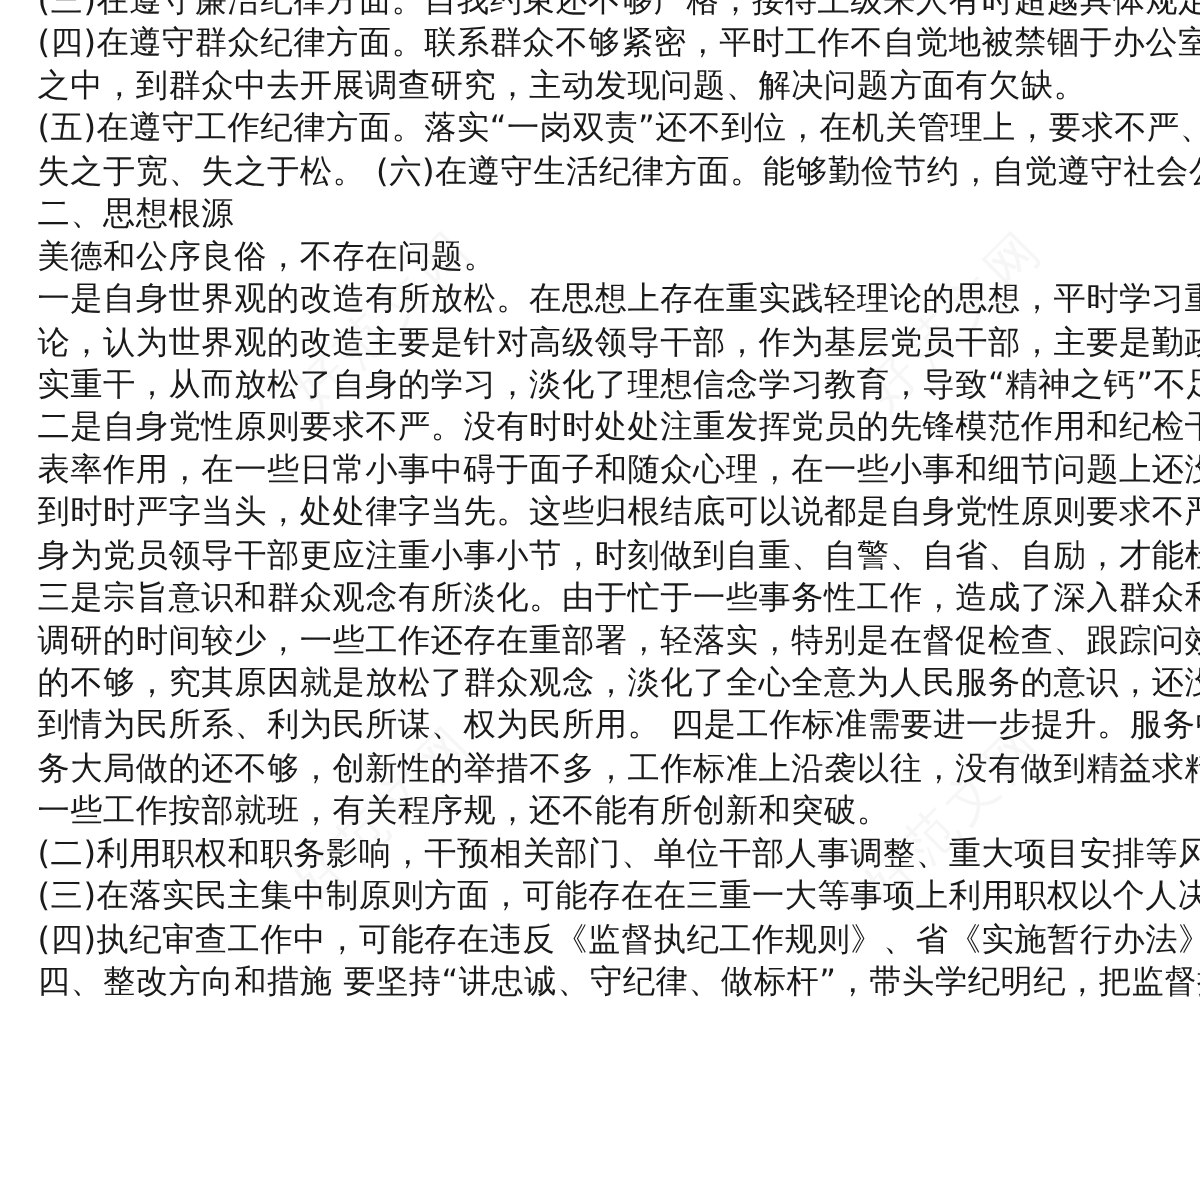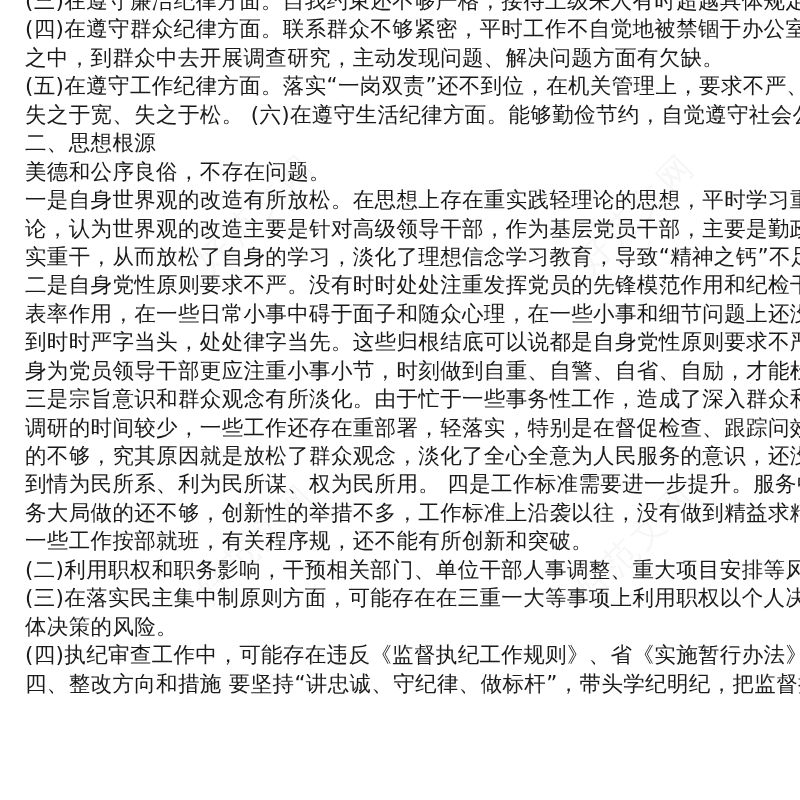--- a/index.html
+++ b/index.html
@@ -44,16 +44,15 @@
   <span class="line">到时时严字当头，处处律字当先。这些归根结底可以说都是自身党性原则要求不严的反映，</span>
   <span class="line">身为党员领导干部更应注重小事小节，时刻做到自重、自警、自省、自励，才能杜绝问题的</span>
   <span class="line">三是宗旨意识和群众观念有所淡化。由于忙于一些事务性工作，造成了深入群众和基层一线</span>
   <span class="line">调研的时间较少，一些工作还存在重部署，轻落实，特别是在督促检查、跟踪问效方面还做</span>
   <span class="line">的不够，究其原因就是放松了群众观念，淡化了全心全意为人民服务的意识，还没有真正做</span>
   <span class="line">到情为民所系、利为民所谋、权为民所用。 四是工作标准需要进一步提升。服务中心、服</span>
   <span class="line">务大局做的还不够，创新性的举措不多，工作标准上沿袭以往，没有做到精益求精，造成了</span>
   <span class="line">一些工作按部就班，有关程序规，还不能有所创新和突破。</span>
   <span class="line">(二)利用职权和职务影响，干预相关部门、单位干部人事调整、重大项目安排等风险。</span>
   <span class="line">(三)在落实民主集中制原则方面，可能存在在三重一大等事项上利用职权以个人决定代替集</span>
-  <span class="line">体决策的风险。</span>
   <span class="line">(四)执纪审查工作中，可能存在违反《监督执纪工作规则》、省《实施暂行办法》有关程序规</span>
   <span class="line">四、整改方向和措施 要坚持“讲忠诚、守纪律、做标杆”，带头学纪明纪，把监督执纪问责的</span>
 </div>
 
 </body></html>

